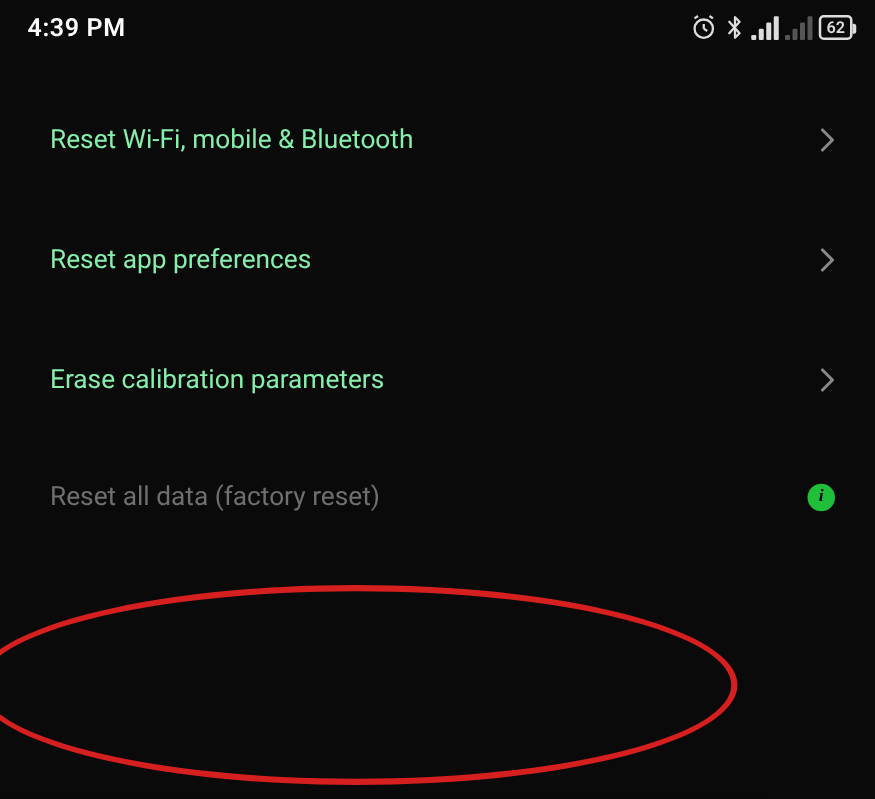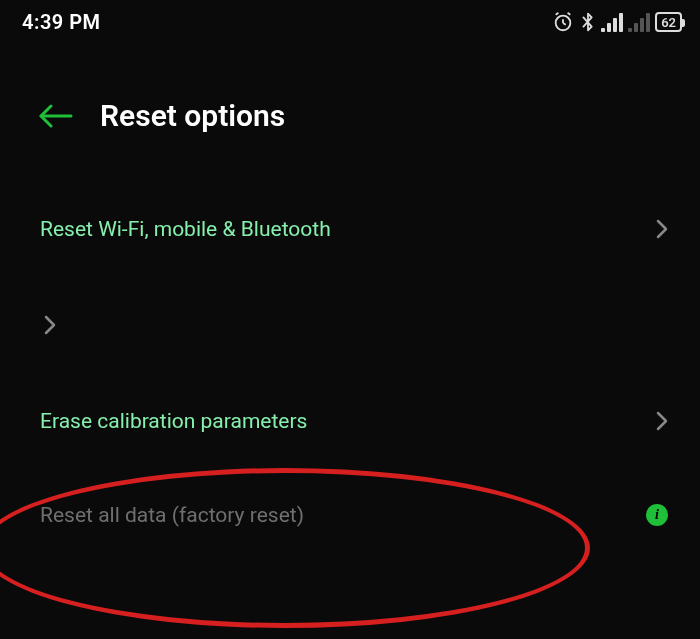--- a/index.html
+++ b/index.html
@@ -58,42 +58,34 @@
         <span style="height:9px;background:#555"></span>
         <span style="height:14px;background:#555"></span>
         <span style="height:19px;background:#555"></span>
       </span>
       <span class="battery-box">
         <span class="battery-text">62</span>
       </span>
     </div>
   </div>
 
-  <div class="header">
-    <div class="back-btn">
-      <svg width="36" height="26" viewBox="0 0 36 26" fill="none" stroke="#1fbf3a" stroke-width="3" stroke-linecap="round" stroke-linejoin="round">
-        <line x1="34" y1="13" x2="4" y2="13"></line>
-        <polyline points="14,3 4,13 14,23"></polyline>
-      </svg>
-    </div>
-    <div class="page-title">Reset options</div>
-  </div>
 
   <div class="list">
 
     <div class="row">
       <div class="row-label">Reset Wi-Fi, mobile &amp; Bluetooth</div>
       <div class="chevron">
         <svg width="12" height="22" viewBox="0 0 12 22" fill="none" stroke="#888" stroke-width="2.5" stroke-linecap="round" stroke-linejoin="round">
             <polyline points="2,3 10,11 2,19"></polyline>
           </svg>
       </div>
     </div>
 
     <div class="row">
+      <div class="row-label">Reset app preferences</div>
       <div class="chevron">
         <svg width="12" height="22" viewBox="0 0 12 22" fill="none" stroke="#888" stroke-width="2.5" stroke-linecap="round" stroke-linejoin="round">
             <polyline points="2,3 10,11 2,19"></polyline>
           </svg>
       </div>
     </div>
 
     <div class="row">
       <div class="row-label">Erase calibration parameters</div>
       <div class="chevron">

